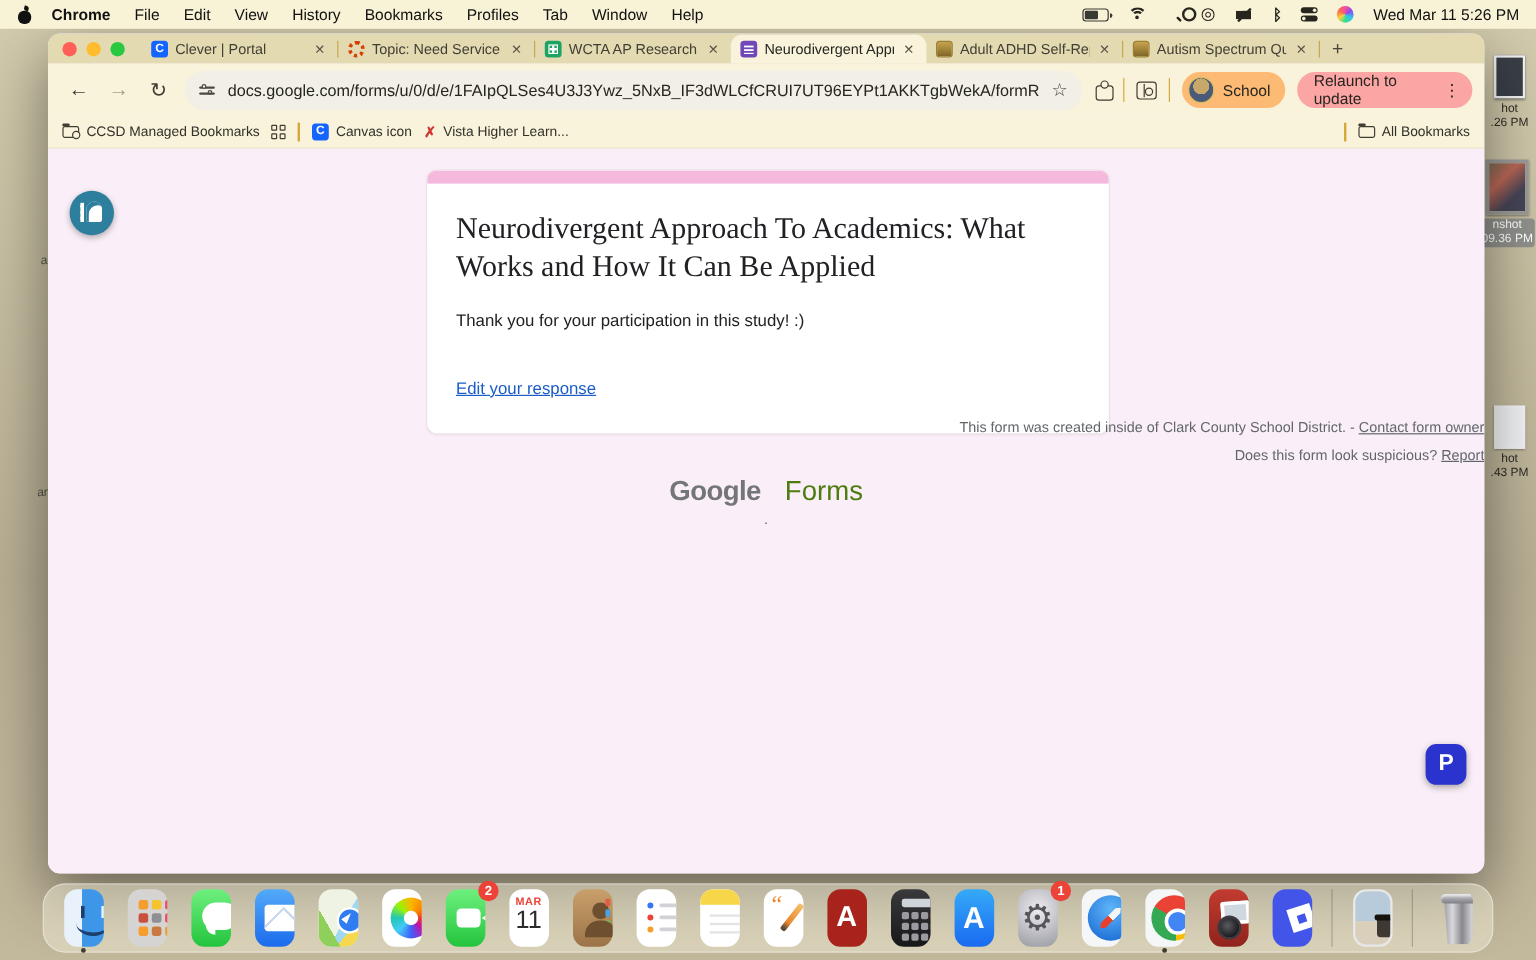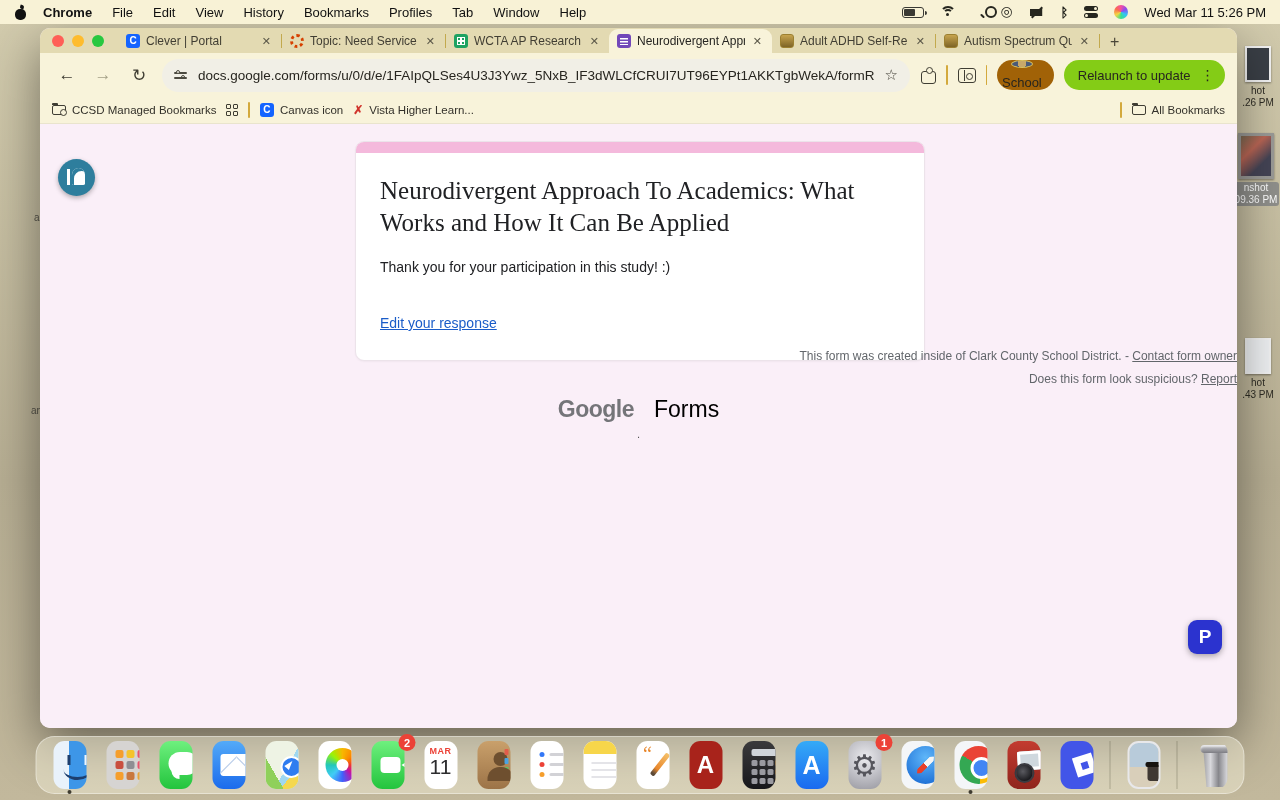--- a/index.html
+++ b/index.html
@@ -89,23 +89,23 @@
   .tune i:nth-child(1){ left:2px; top:0.8px; } .tune i:nth-child(2){ left:7px; top:5.8px; }
   .url { font-size:13.5px; color:#27251f; white-space:nowrap; overflow:hidden; flex:1; }
   .star { font-size:15px; color:#45423a; }
   .ext-puzzle { width:16px; height:16px; position:relative; }
   .ext-puzzle::before { content:""; position:absolute; left:1px; top:4px; width:13px; height:11px; border:1.7px solid #3f3d33; border-radius:3px; }
   .ext-puzzle::after { content:""; position:absolute; left:5.5px; top:0px; width:5px; height:5px; border:1.7px solid #3f3d33; border-radius:50%; background:#f8f3da; }
   .gold-sep { width:1.5px; height:20px; background:#d3a93c; border-radius:1px; }
   .side-search { width:18px; height:15px; border:1.7px solid #3f3d33; border-radius:3px; position:relative; }
   .side-search::before { content:""; position:absolute; right:2px; bottom:2px; width:5px; height:5px; border:1.5px solid #3f3d33; border-radius:50%; }
   .side-search::after { content:""; position:absolute; left:2px; top:1px; bottom:1px; width:3px; border-right:1.5px solid #3f3d33; }
-  .profile-chip { height:30px; background:#a16207; border-radius:15px; display:flex; align-items:center; gap:7px; padding:0 12px 0 5px; font-size:13px; color:#27251f;flex-direction:column; }
+  .profile-chip { height:30px; background:#fdba74; border-radius:15px; display:flex; align-items:center; gap:7px; padding:0 12px 0 5px; font-size:13px; color:#27251f; }
   .avatar { width:22px; height:22px; border-radius:50%; background:radial-gradient(circle at 50% 35%, #c8a86a 0 40%, #4a5a78 41% 100%); border:1px solid #d8c060; }
-  .update-pill { height:30px; background:#84cc16; border-radius:15px; display:flex; align-items:center; gap:10px; padding:0 10px 0 14px; font-size:13px; color:#27251f; }
+  .update-pill { height:30px; background:#fca5a5; border-radius:15px; display:flex; align-items:center; gap:10px; padding:0 10px 0 14px; font-size:13px; color:#27251f; }
   .kebab { font-size:14px; color:#27251f; letter-spacing:0; }
 
   
   .bookbar { height:27px; background:#f8f3da; display:flex; align-items:center; padding:0 12px; gap:10px; font-size:11.5px; color:#33312a; border-bottom:1px solid rgba(0,0,0,.06); }
   .bm { display:flex; align-items:center; gap:6px; }
   .folder-ic { width:14px; height:10px; border:1.4px solid #3f3d33; border-radius:2px; position:relative; }
   .folder-ic::before { content:""; position:absolute; left:-1px; top:-3px; width:6px; height:2px; background:#3f3d33; border-radius:1px 1px 0 0; }
   .folder-ic.gear::after { content:""; position:absolute; right:-2px; bottom:-2px; width:5px; height:5px; border:1.3px solid #3f3d33; border-radius:50%; background:#f8f3da; }
   .grid-ic { width:12px; height:12px; display:grid; grid-template-columns:5px 5px; grid-template-rows:5px 5px; gap:2px; }
   .grid-ic span { border:1.4px solid #3f3d33; border-radius:1px; }
@@ -126,21 +126,21 @@
   .form-title { font-family:"Liberation Serif", serif; font-size:25px; line-height:32px; color:#202124; font-weight:400; }
   .form-thanks { margin-top:20px; font-size:14px; color:#202124; }
   .edit-link { display:inline-block; margin-top:40px; font-size:14px; color:#1a5cc8; text-decoration:underline; }
 
   .foot { position:absolute; left:0; right:0; text-align:right; font-size:12px; color:#62666b; }
   .foot1 { top:225px; }
   .foot2 { top:248px; }
   .foot a { color:#62666b; text-decoration:underline; }
   .gf-logo { position:absolute; left:0; right:0; top:272px; text-align:center; color:#747579; }
   .gf-logo .g { font-size:23px; font-weight:600; letter-spacing:-0.5px; }
-  .gf-logo .f { font-size:23px; font-weight:300; margin-left:20px; color:#000000; }
+  .gf-logo .f { font-size:23px; font-weight:300; margin-left:20px; color:#4d7c0f; }
   .gf-dot { position:absolute; left:0; right:0; top:304px; text-align:center; color:#555; font-size:11px; }
 
   .fab-p { position:absolute; left:1148px; top:496px; width:34px; height:34px; border-radius:9px; background:#2b33cf; color:#fff;
            font-size:19px; font-weight:700; display:flex; align-items:center; justify-content:center; box-shadow:0 2px 6px rgba(0,0,0,.35); }
 
   
   .dock { position:absolute; left:50%; transform:translateX(-50%); bottom:6px; height:58px; z-index:40;
           background:rgba(243,238,216,.48); border:1px solid rgba(255,255,255,.4); border-radius:19px;
           display:flex; align-items:center; gap:5px; padding:0 9px; }
   .slot { position:relative; width:48px; height:58px; display:flex; align-items:center; justify-content:center; flex:0 0 auto; }

